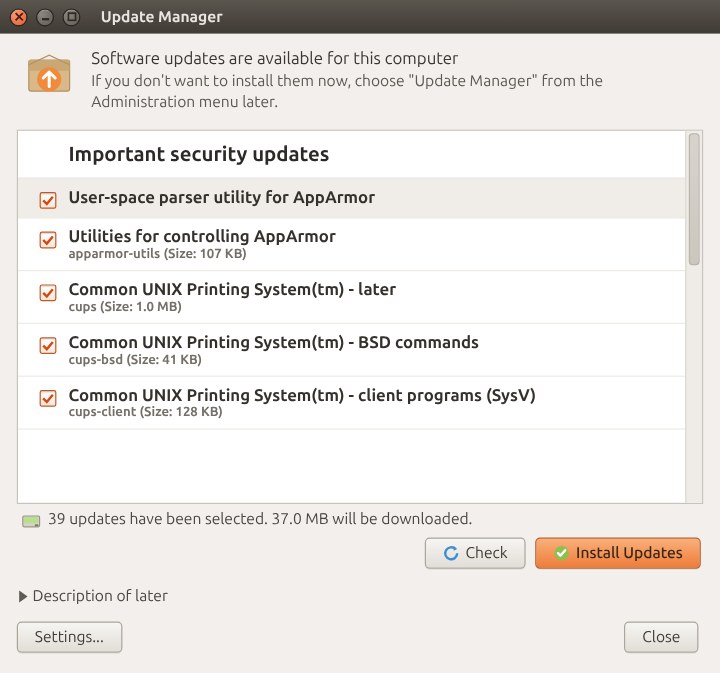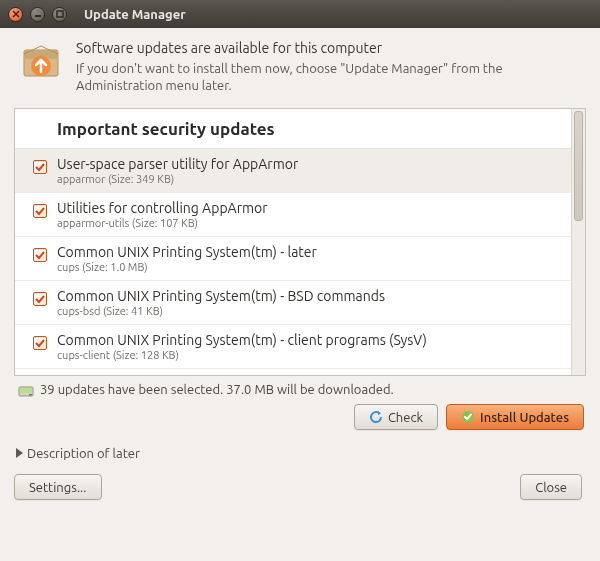--- a/index.html
+++ b/index.html
@@ -12,28 +12,28 @@
 .win-ctrl.minmax { background: radial-gradient(circle at 30% 30%, #8c877e, #5f5a52); }
 .title-text { color: #e9e6e2; font-size: 13px; font-weight: bold; margin-left: 10px; }
 
 
 .header { display: flex; gap: 14px; padding: 12px 20px 10px 20px; }
 .pkg-icon { width: 42px; height: 42px; flex-shrink: 0; }
 .header-title { font-weight: normal; font-size: 14px; color: #3a3733; margin-bottom: 4px; }
 .header-sub { font-size: 13px; color: #5c5852; line-height: 1.3; }
 
 
-.list-wrap { margin: 4px 14px 4px 14px; height: 268px; border: 1px solid #c7c2bc; background: #fff; position: relative; display: flex; }
+.list-wrap { margin: 4px 14px 4px 14px; height: 312px; border: 1px solid #c7c2bc; background: #fff; position: relative; display: flex; }
 .list-inner { flex: 1; overflow: hidden; }
 .section-header { font-weight: bold; font-size: 17px; padding: 10px 8px 10px 42px; color: #2c2a27; border-bottom: 1px solid #e5e1dc; }
 .row { display: flex; align-items: flex-start; padding: 7px 8px 7px 8px; border-bottom: 1px solid #eeebe6; }
 .row.selected { background: #f0ede9; }
 .chk-col { width: 34px; display: flex; justify-content: center; padding-top: 4px; }
 .chk { width: 14px; height: 14px; border: 1px solid #c15822; border-radius: 2px; background: linear-gradient(#fff, #f5e6dc); display: flex; align-items: center; justify-content: center; box-shadow: inset 0 1px 1px rgba(0,0,0,0.15); }
-.text-col { flex: 1; }
+.text-col { flex: 1; font-weight: bold; }
 .row-title { font-size: 14px; color: #34312d; }
 .row-sub { font-size: 11px; color: #746f68; margin-top: 1px; }
 .scrollbar { width: 14px; background: #efece8; border-left: 1px solid #dcd7d0; position: relative; }
 .scroll-thumb { position: absolute; top: 2px; left: 2px; right: 2px; height: 110px; background: linear-gradient(#d8d3cc,#cbc6be); border: 1px solid #b9b3aa; border-radius: 3px; }
 
 
 .status-row { display: flex; align-items: flex-end; padding: 2px 18px 4px 18px; gap: 6px; }
 .disk-icon { width: 16px; height: 14px; flex-shrink: 0; }
 .status-text { font-size: 13px; color: #4a4640; }
 
@@ -94,21 +94,20 @@
     <div class="row selected">
       <div class="chk-col">
           <div class="chk">
             <svg width="10" height="10" viewBox="0 0 10 10">
               <path d="M1 5 L4 8 L9 2" stroke="#d14a12" stroke-width="2" fill="none"></path>
             </svg>
           </div>
         </div>
       <div class="text-col">
         <div class="row-title">User-space parser utility for AppArmor</div>
-        <div class="row-sub">apparmor (Size: 349 KB)</div>
       </div>
     </div>
 
     <div class="row">
       <div class="chk-col">
           <div class="chk">
             <svg width="10" height="10" viewBox="0 0 10 10">
               <path d="M1 5 L4 8 L9 2" stroke="#d14a12" stroke-width="2" fill="none"></path>
             </svg>
           </div>

